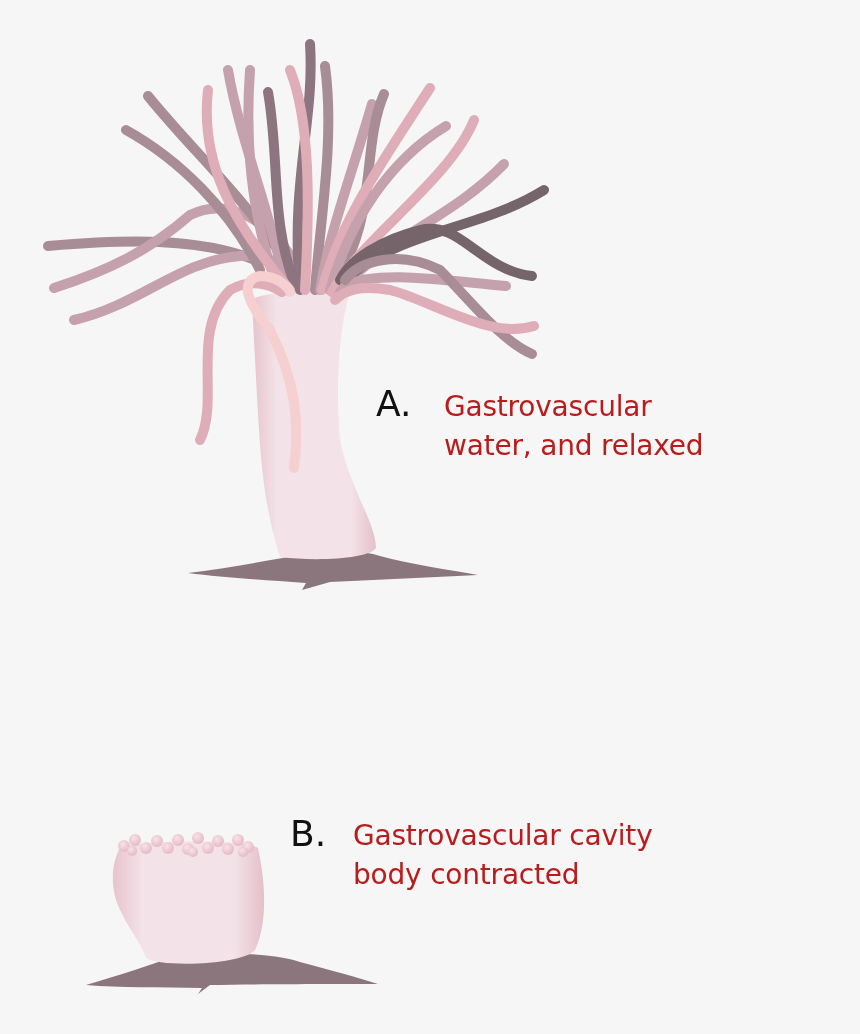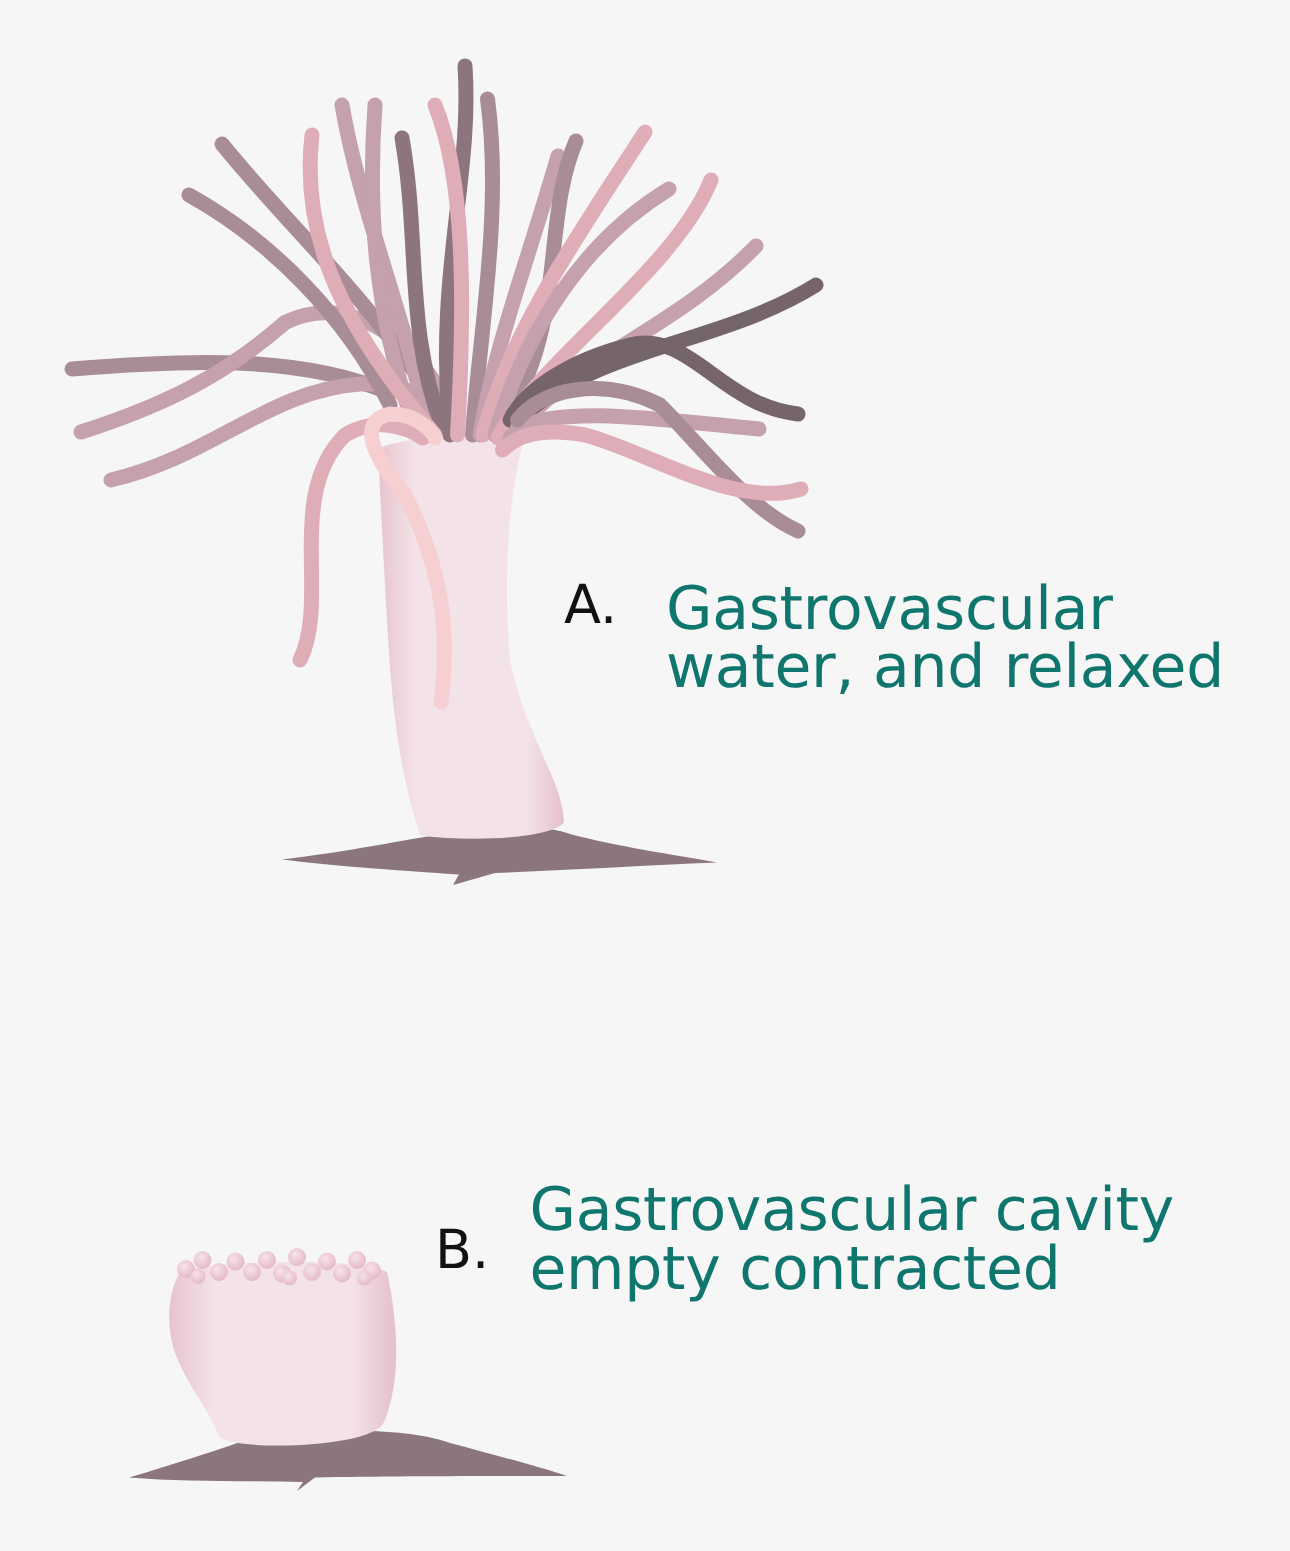--- a/index.html
+++ b/index.html
@@ -1,18 +1,18 @@
 <!DOCTYPE html>
 <html><head>
 <meta charset="utf-8">
 <style>
   html, body { margin: 0; padding: 0; }
   body { width: 860px; height: 1034px; background: #f6f6f6; position: relative; overflow: hidden; font-family: "DejaVu Sans", "Liberation Sans", sans-serif; }
   .fig { position: absolute; left: 0; top: 0; }
-  .label { position: absolute; color: #0f766e; font-size: 40px; line-height: 39px; letter-spacing: -0.2px; }
+  .label { position: absolute; color: #b91c1c; font-size: 28px; line-height: 39px; letter-spacing: -0.2px; }
   .letter { position: absolute; color: #111; font-size: 36px; line-height: 39px; }
   .line { display: block; white-space: nowrap; }
 </style>
 </head>
 <body>
 
 <svg class="fig" width="860" height="1034" viewBox="0 0 860 1034" xmlns="http://www.w3.org/2000/svg">
   <defs>
     <linearGradient id="bodyGrad" x1="0" x2="1" y1="0" y2="0">
       <stop offset="0" stop-color="#e7c3cd"></stop>
@@ -86,16 +86,16 @@
   </g>
 </svg>
 
 <div class="letter" style="left:376px; top:384px;">A.</div>
 <div class="label" style="left:444px; top:387px;">
   <span class="line">Gastrovascular</span>
   <span class="line">water, and relaxed</span>
 </div>
 
 <div class="letter" style="left:290px; top:814px;">B.</div>
-<div class="label" style="left:353px; top:788px;">
+<div class="label" style="left:353px; top:816px;">
   <span class="line">Gastrovascular cavity</span>
-  <span class="line">empty contracted</span>
+  <span class="line">body contracted</span>
 </div>
 
 </body></html>

